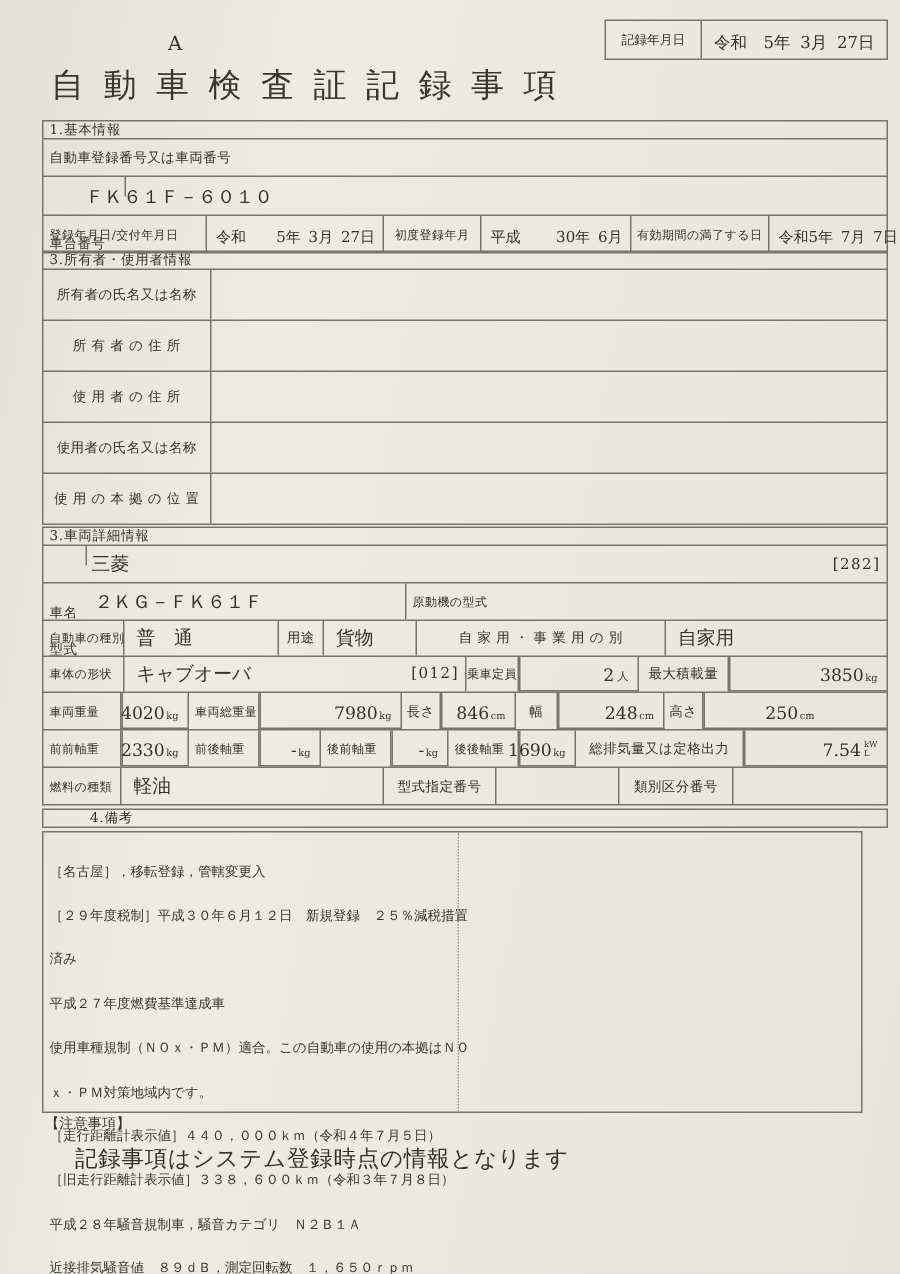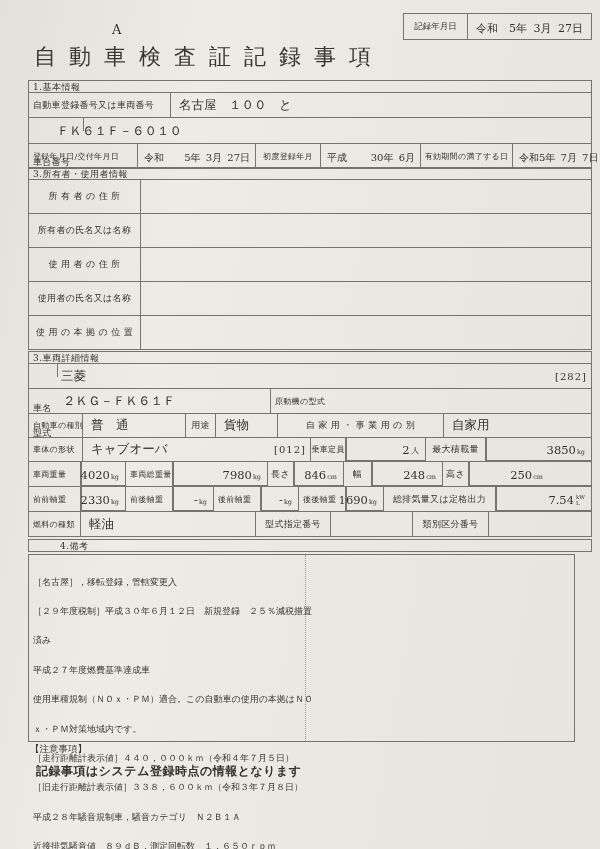--- a/index.html
+++ b/index.html
@@ -46,21 +46,21 @@
   .mini-lbl{position:absolute;left:4px;top:2px;font-size:9px;letter-spacing:0.3px;margin-top:36px;}
   .vdiv{position:absolute;top:0;width:1px;height:13px;background:var(--ln);}
   .code{font-size:10px;letter-spacing:1px;align-self:flex-end;padding-bottom:3px;}
   .cell-split{display:flex;justify-content:space-between;}
   
   .rem{position:relative;border:1px solid var(--ln);border-top:1px solid var(--ln);box-sizing:border-box;width:547px;height:188px;margin-top:2px;}
   .rem-divider{position:absolute;left:276px;top:0;bottom:0;border-left:1px dotted #9a978f;}
   .rem-text{position:absolute;left:4px;top:3px;font-size:9px;line-height:9.8px;white-space:pre;color:#3a372f;}
   .sec4-head{margin-top:0;padding-left:31px;}
   .notice-title{position:absolute;left:30px;top:743px;font-size:9.5px;}
-  .notice-body{position:absolute;left:36px;top:763px;font-size:12px;letter-spacing:0.5px;font-weight:bold;}
+  .notice-body{position:absolute;left:50px;top:763px;font-size:15px;letter-spacing:0.5px;}
 </style>
 </head>
 <body>
 
 <div class="page">
 
   <div class="corner-mark">A</div>
   <div class="doc-title">自 動 車 検 査 証 記 録 事 項</div>
 
   <div class="date-box">
@@ -69,21 +69,20 @@
       <span>令和</span>
       <span>5年 3月 27日</span>
     </div>
   </div>
 
   <div class="sec" style="top:80px">
     <div class="sec-head">1.基本情報</div>
 
     <div class="r" style="height:25px;grid-template-columns:142px 1fr">
       <div class="lbl">自動車登録番号又は車両番号</div>
-      <div class="val">名古屋　１００　と</div>
     </div>
 
     <div class="r free" style="height:26px">
       <div class="mini-lbl">車台番号</div>
       <div class="vdiv" style="left:54px"></div>
       <div class="val" style="height:100%;padding-left:28px">ＦＫ６１Ｆ－６０１０</div>
     </div>
 
     <div class="r" style="height:25px;grid-template-columns:109px 118px 65px 100px 92px 1fr">
       <div class="lbl sm">登録年月日/交付年月日</div>
@@ -101,25 +100,25 @@
         <span>令和</span>
         <span>5年 7月 7日</span>
       </div>
     </div>
   </div>
 
   <div class="sec" style="top:167px">
     <div class="sec-head">3.所有者・使用者情報</div>
 
     <div class="r" style="height:34px;grid-template-columns:112px 1fr">
+      <div class="lbl c">所有者の氏名又は名称</div>
+      <div class="val"></div>
+    </div>
+    <div class="r" style="height:34px;grid-template-columns:112px 1fr">
       <div class="lbl c">所 有 者 の 住 所</div>
-      <div class="val"></div>
-    </div>
-    <div class="r" style="height:34px;grid-template-columns:112px 1fr">
-      <div class="lbl c">所有者の氏名又は名称</div>
       <div class="val"></div>
     </div>
     <div class="r" style="height:34px;grid-template-columns:112px 1fr">
       <div class="lbl c">使 用 者 の 住 所</div>
       <div class="val"></div>
     </div>
     <div class="r" style="height:34px;grid-template-columns:112px 1fr">
       <div class="lbl c">使用者の氏名又は名称</div>
       <div class="val"></div>
     </div>

